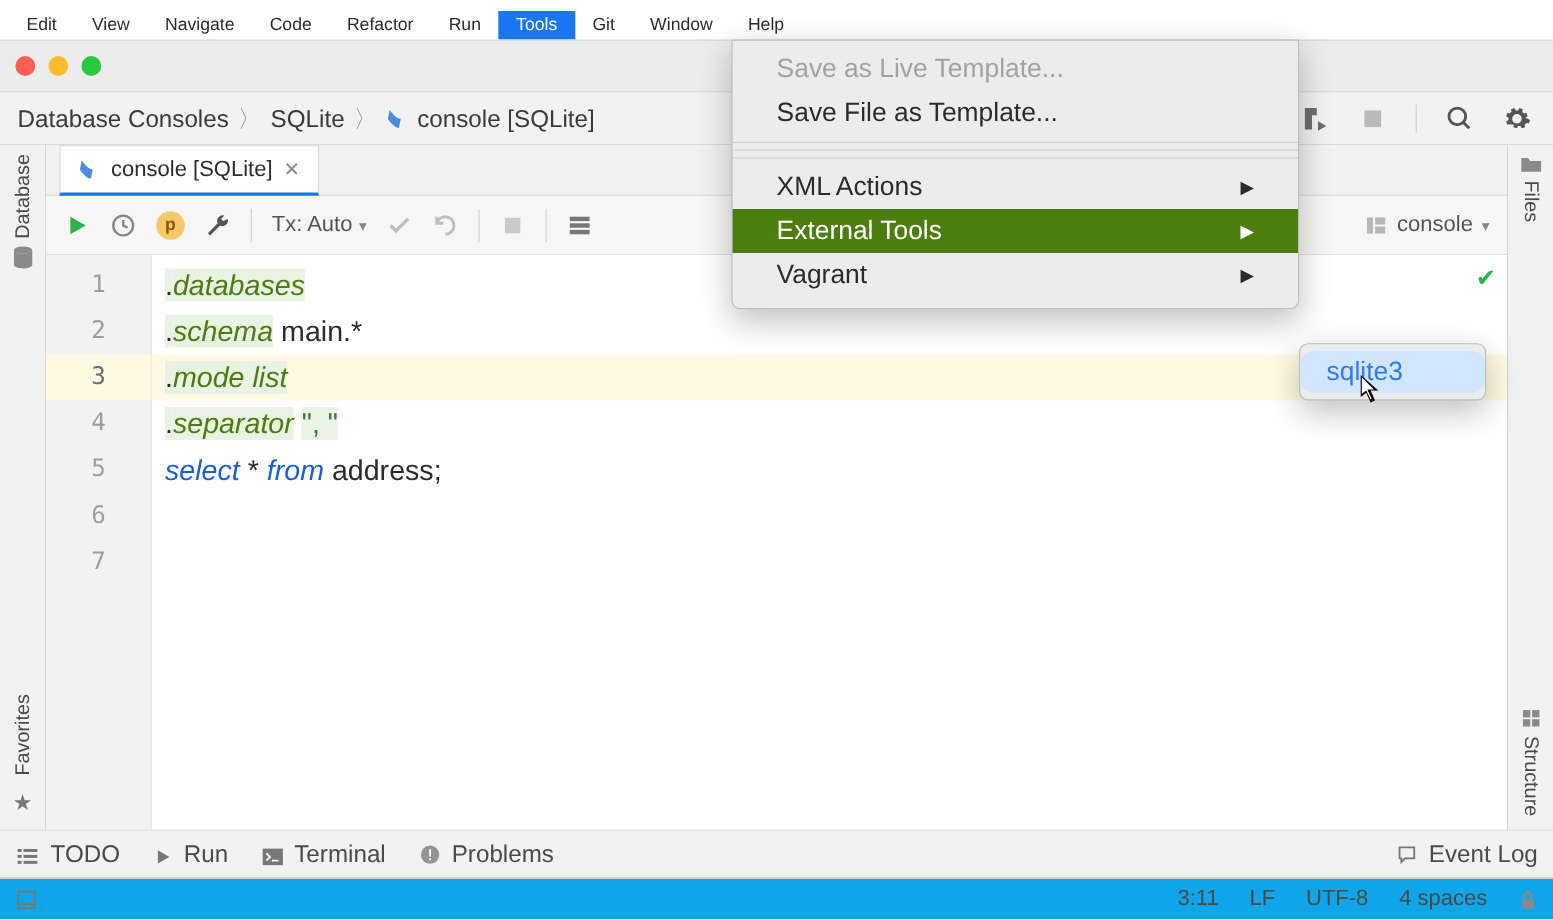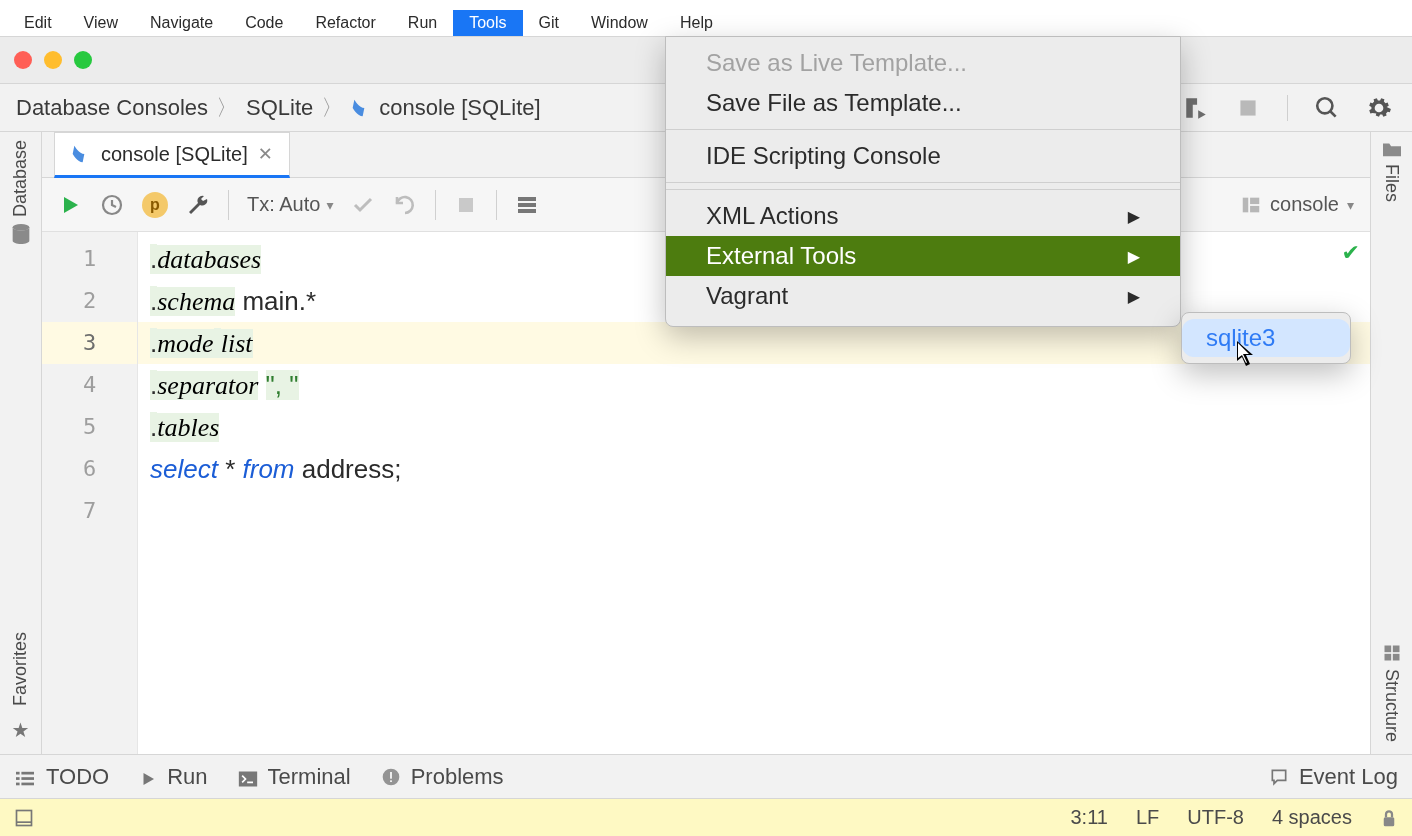--- a/index.html
+++ b/index.html
@@ -56,21 +56,21 @@
   .etb-icon { width: 24px; height: 24px; display: inline-flex; align-items: center; justify-content: center; }
 
   
   .code-area { flex: 1; display: flex; background: #fff; position: relative; }
   .gutter { width: 96px; background: #f2f2f2; border-right: 1px solid #e6e6e6; padding-top: 6px; }
   .gutter .ln { height: 42px; text-align: center; font-size: 22px; color: #9e9e9e; font-family: Menlo, monospace; line-height: 42px; }
   .code { flex: 1; padding: 6px 0 0 12px; font-family: Menlo, monospace; font-size: 26px; position: relative; }
   .code .line { height: 42px; line-height: 42px; white-space: pre; }
   .code .line.current { background: #fffae3; margin-left: -12px; padding-left: 12px; }
   .hl { background: #e8f3e4; }
-  .cmd { color: #000000; font-style: italic; font-family: Liberation Serif, serif; }
+  .cmd { color: #4d7c0f; font-style: italic; }
   .kw  { color: #1b5dd6; font-style: italic; }
   .num { color: #2a58ff; }
   .str { color: #2f7d2f; }
   .plain { color: #2b2b2b; }
   .check-ok { position: absolute; top: 8px; right: 10px; color: #2bb24c; font-size: 22px; }
 
   
   .dropdown { position: absolute; left: 665px; top: 36px; width: 516px; background: #ececec; border: 1px solid #bdbdbd; border-radius: 0 0 8px 8px; box-shadow: 0 10px 30px rgba(0,0,0,0.25); z-index: 20; padding: 6px 0 10px 0; }
   .dropdown .item { height: 40px; display: flex; align-items: center; padding: 0 40px; font-size: 24px; color: #2b2b2b; justify-content: space-between; }
   .dropdown .item.disabled { color: #a2a2a2; }
@@ -84,21 +84,21 @@
   .submenu .item.highlight { background: #d3e6ff; color: #2f7bf5; border-radius: 12px; }
 
   .cursor { position: absolute; left: 1236px; top: 340px; z-index: 30; pointer-events: none; }
 
   
   .bottom-bar { height: 44px; background: #f2f2f2; border-top: 1px solid #d6d6d6; display: flex; align-items: center; padding: 0 14px; gap: 30px; font-size: 22px; color: #4a4a4a; }
   .bottom-bar .spacer { flex: 1; }
   .bb-item { display: flex; align-items: center; gap: 10px; }
 
   
-  .status-bar { height: 38px; background: #fef9c3; border-top: 1px solid #d6d6d6; display: flex; align-items: center; padding: 0 14px; gap: 28px; font-size: 20px; color: #4a4a4a; }
+  .status-bar { height: 38px; background: #0ea5e9; border-top: 1px solid #d6d6d6; display: flex; align-items: center; padding: 0 14px; gap: 28px; font-size: 20px; color: #4a4a4a; }
   .status-bar .spacer { flex: 1; }
 
   .db-can { width: 20px; height: 22px; }
   .sv-icon svg { width: 100%; height: 100%; }
 </style>
 </head>
 <body>
 
 <div class="menubar">
   <div class="menu-item">Edit</div>
@@ -267,21 +267,20 @@
           <div class="ln">5</div>
           <div class="ln">6</div>
           <div class="ln">7</div>
         </div>
       <div class="code" id="code">
         <span class="check-ok">✔</span>
       <div class="line"><span class="plain hl">.</span><span class="cmd hl">databases</span></div>
           <div class="line"><span class="plain hl">.</span><span class="cmd hl">schema</span><span class="plain"> main.*</span></div>
           <div class="line current"><span class="plain hl">.</span><span class="cmd hl">mode</span><span class="plain hl"> </span><span class="cmd hl">list</span></div>
           <div class="line"><span class="plain hl">.</span><span class="cmd hl">separator</span><span class="plain"> </span><span class="str hl">", "</span></div>
-          <div class="line"><span class="plain hl">.</span><span class="cmd hl">tables</span></div>
           <div class="line"><span class="kw">select</span><span class="plain"> * </span><span class="kw">from</span><span class="plain"> address;</span></div>
         </div>
     </div>
   </div>
 
   <div class="right-strip">
     <div style="display:flex;flex-direction:column;align-items:center;gap:6px;">
       <span class="sv-icon" style="width:22px;height:18px">
         <svg viewBox="0 0 24 20">
             <path fill="#8a8a8a" d="M2 4h7l2 3h11v11H2z"></path>
@@ -377,23 +376,20 @@
 </div>
 
 <div class="dropdown" id="tools-menu">
     <div class="item disabled">
       <span>Save as Live Template...</span>
     </div>
     <div class="item">
       <span>Save File as Template...</span>
     </div>
     <div class="divider"></div>
-    <div class="item">
-      <span>IDE Scripting Console</span>
-    </div>
     <div class="divider"></div>
     <div class="divider"></div>
     <div class="item">
       <span>XML Actions</span>
       <span class="arrow-right">▶</span>
     </div>
     <div class="item highlight">
       <span>External Tools</span>
       <span class="arrow-right">▶</span>
     </div>

